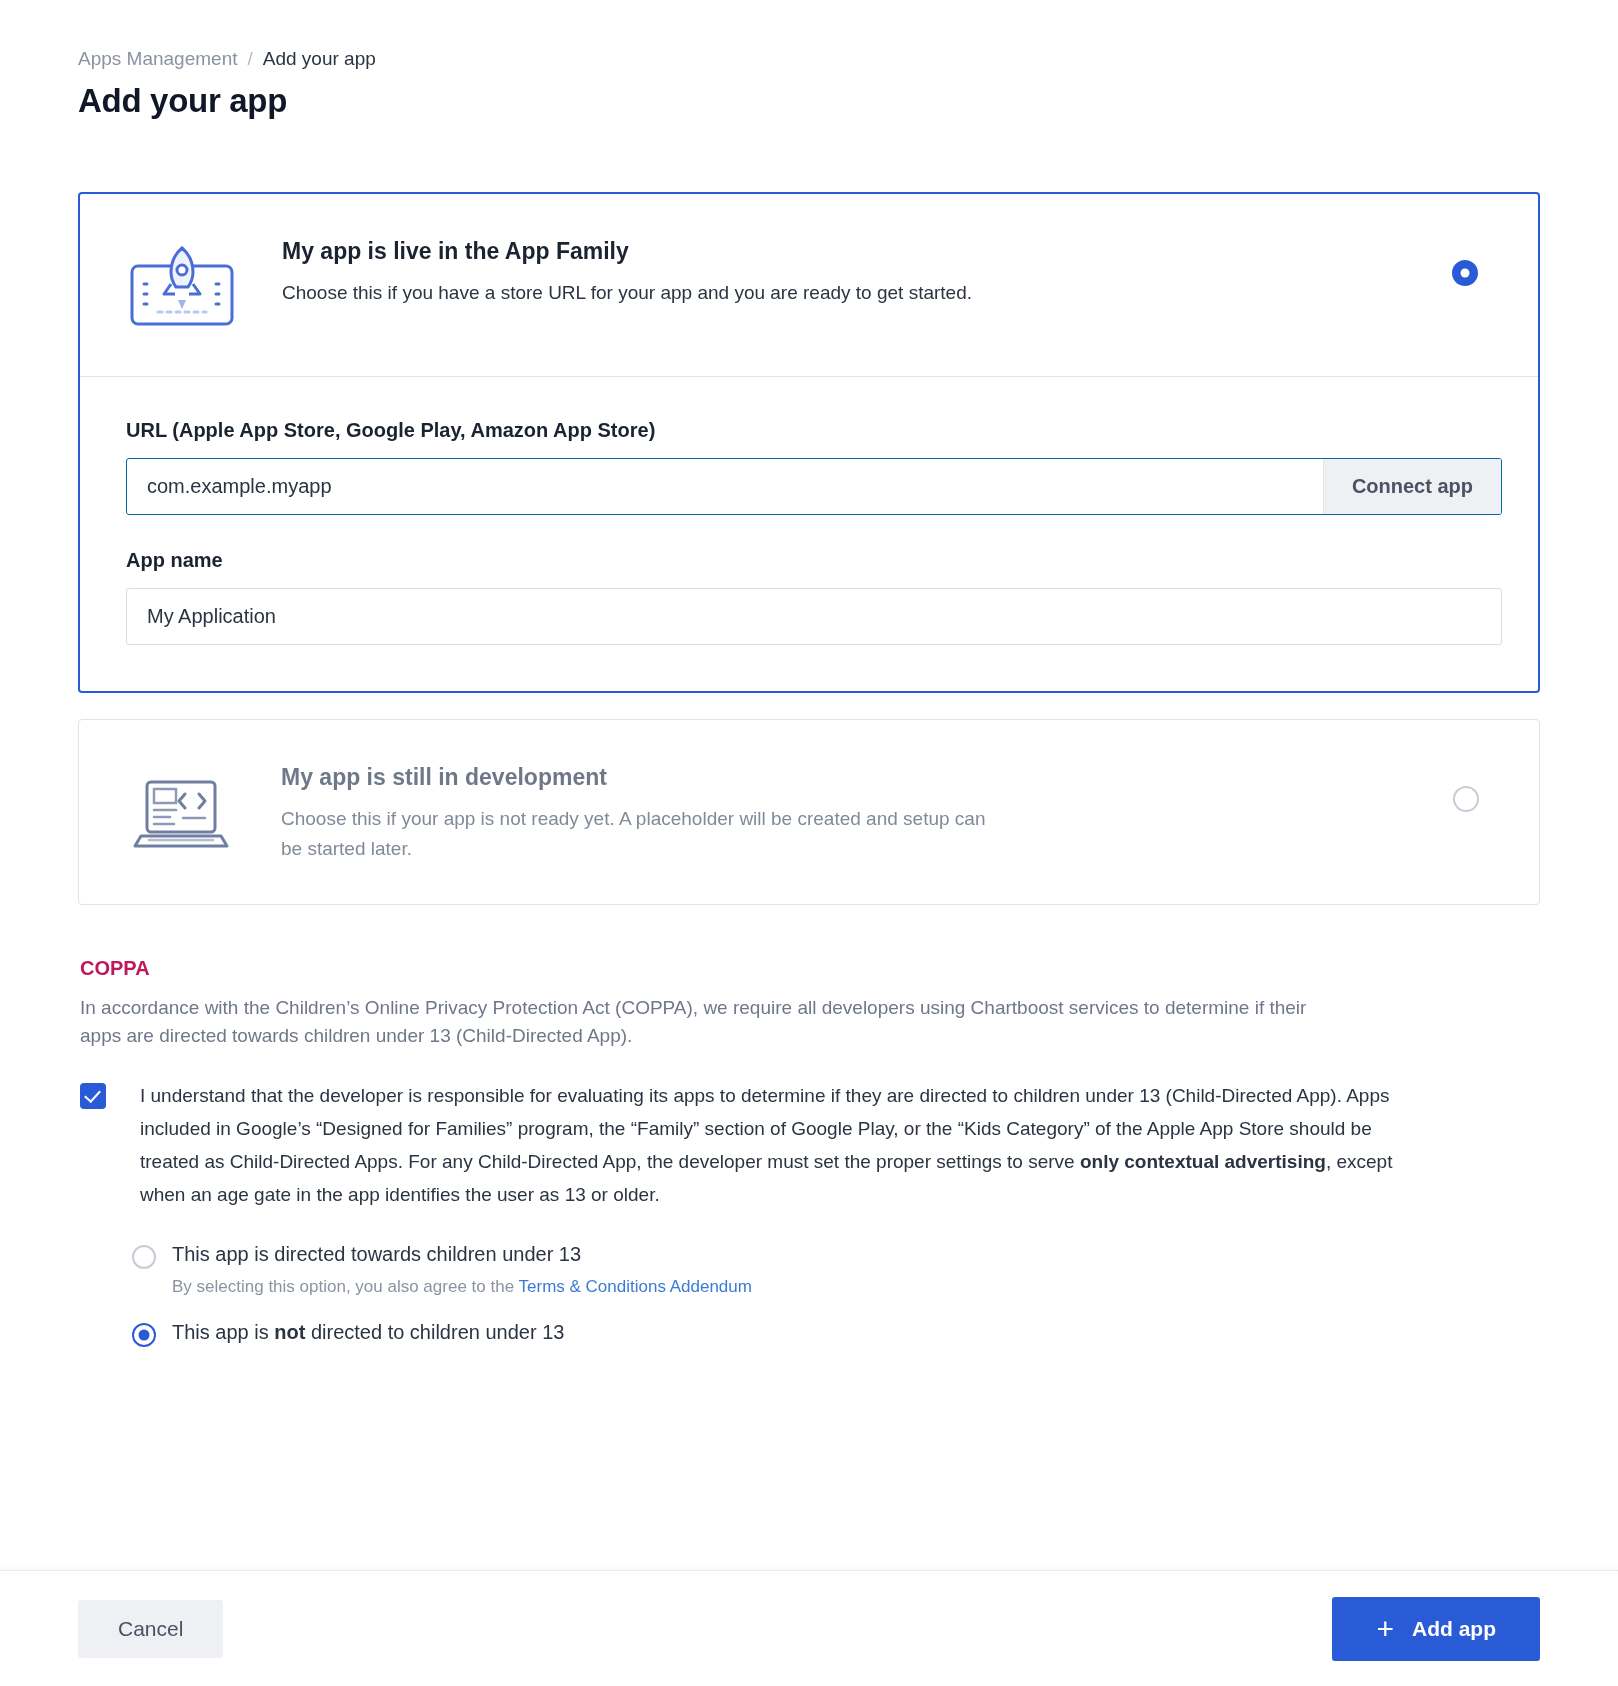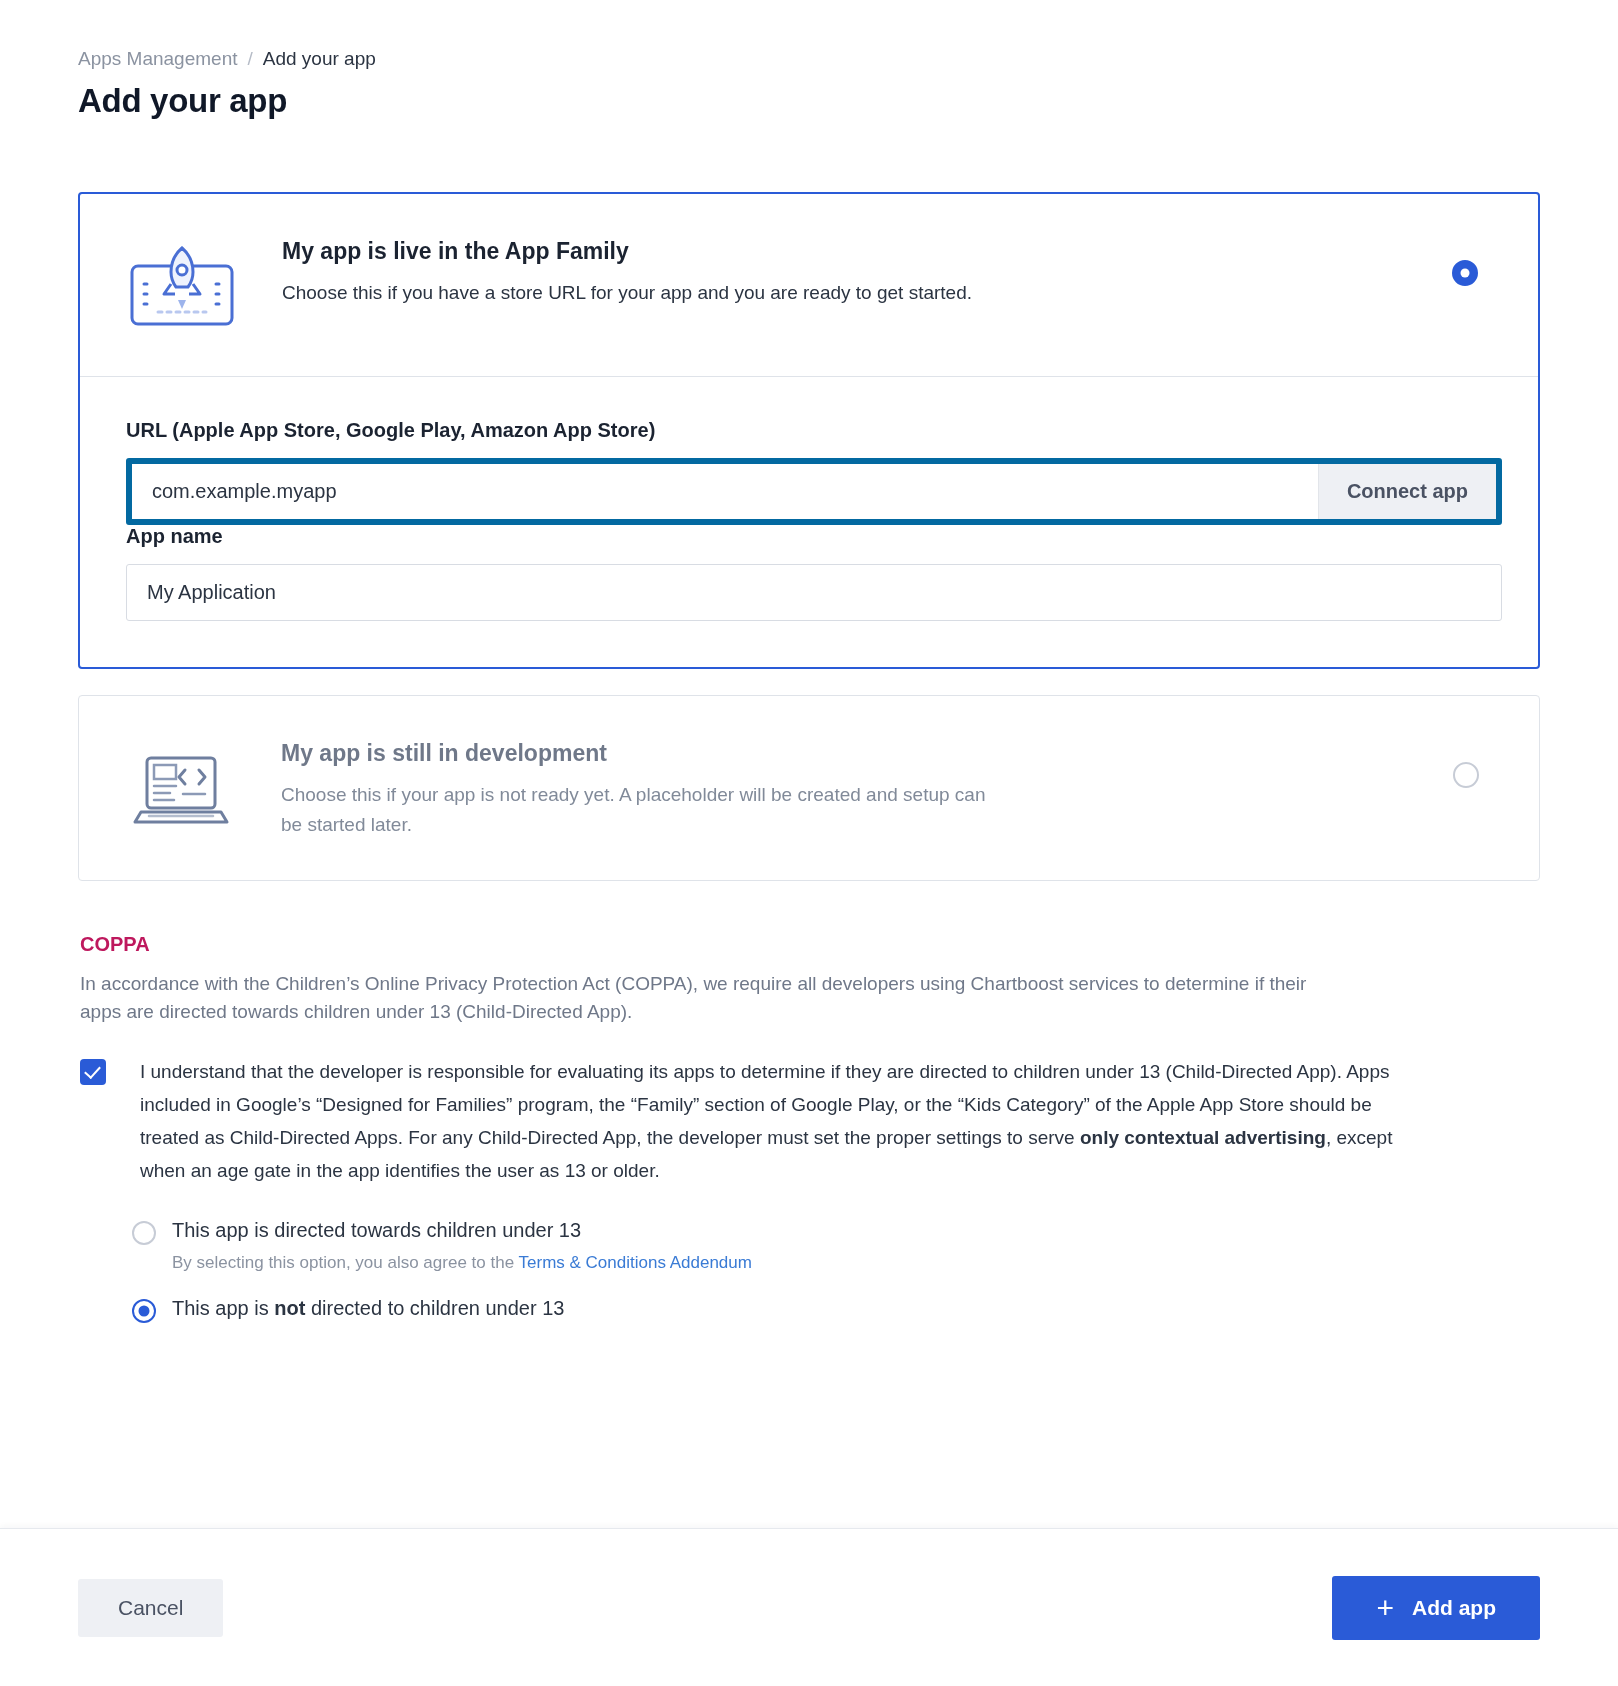--- a/index.html
+++ b/index.html
@@ -114,24 +114,25 @@
   }
   .field-label {
     font-size: 20px;
     font-weight: bold;
     color: #1b2331;
     margin-bottom: 16px;
   }
   .input-row {
     display: flex;
     align-items: stretch;
-    border: 6px solid #0369a1;
+    border: 1px solid #0369a1;
     border-radius: 3px;
     overflow: hidden;
     background: #fff;
+    margin-bottom: 34px;
   }
   .text-input {
     flex: 1 1 auto;
     border: none;
     outline: none;
     font-size: 20px;
     color: #2b3442;
     padding: 16px 20px;
     font-family: "Liberation Sans", sans-serif;
     background: transparent;
@@ -240,21 +241,21 @@
     font-size: 17px;
     color: #8b93a1;
     margin: 8px 0 22px 40px;
   }
   .rdo-sub a { color: #3a7bd5; text-decoration: none; cursor: pointer; }
 
   
   .footer {
     position: absolute;
     left: 0; right: 0; bottom: 0;
-    height: 158px;
+    height: 116px;
     background: #ffffff;
     border-top: 1px solid #e6e9ee;
     box-shadow: 0 -2px 6px rgba(16,24,40,0.04);
     display: flex;
     align-items: center;
     justify-content: space-between;
     padding: 0 78px;
   }
   .cancel-btn {
     background: #eef0f4;

